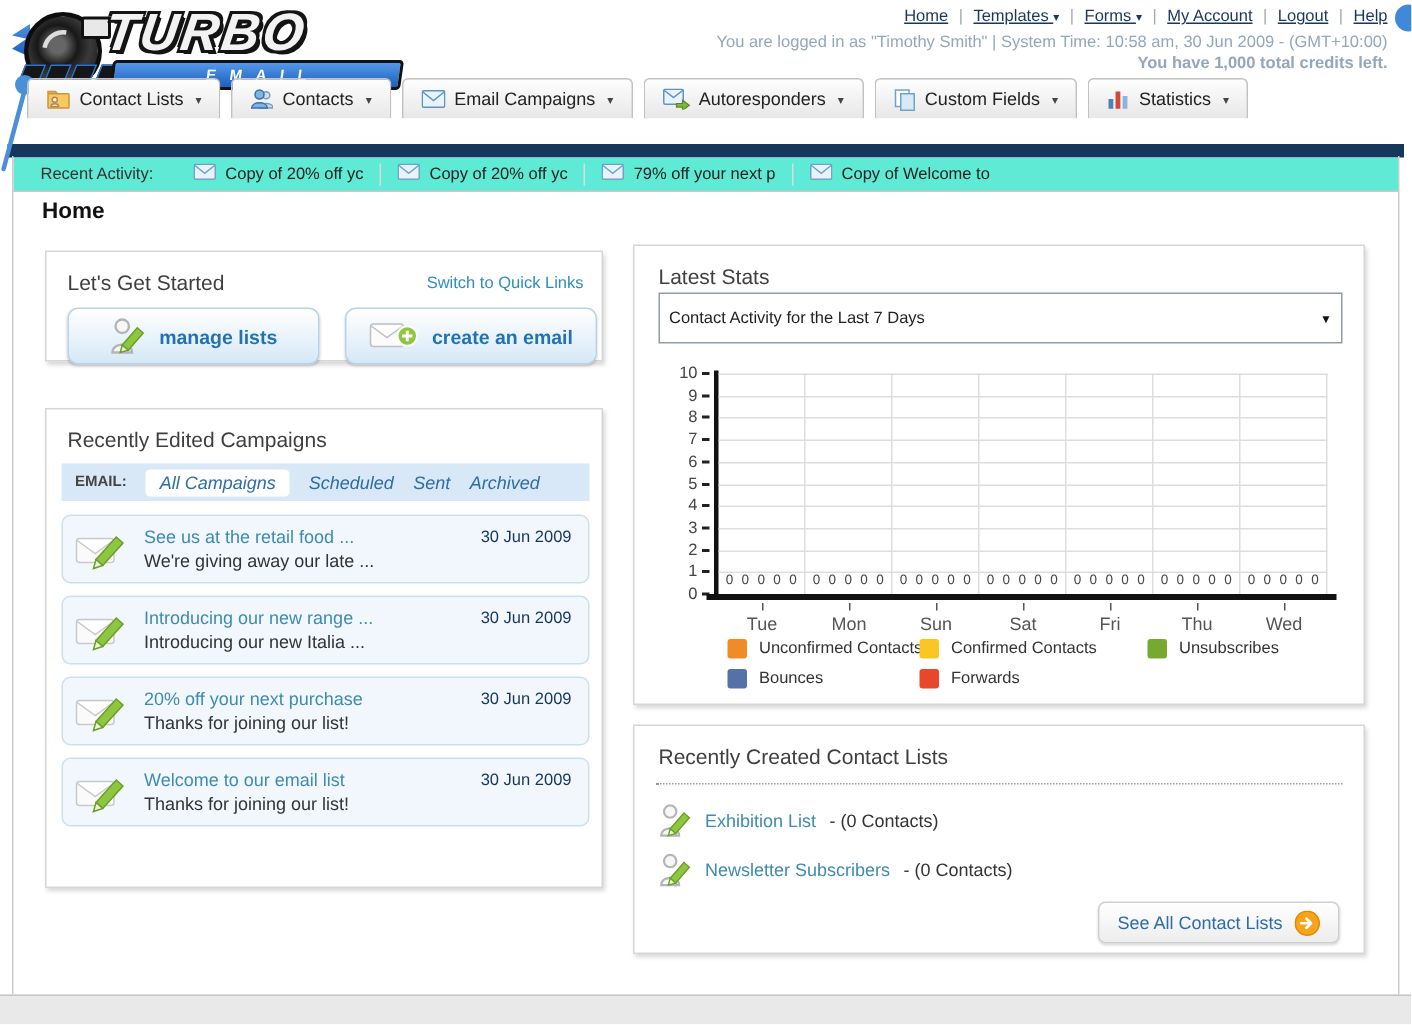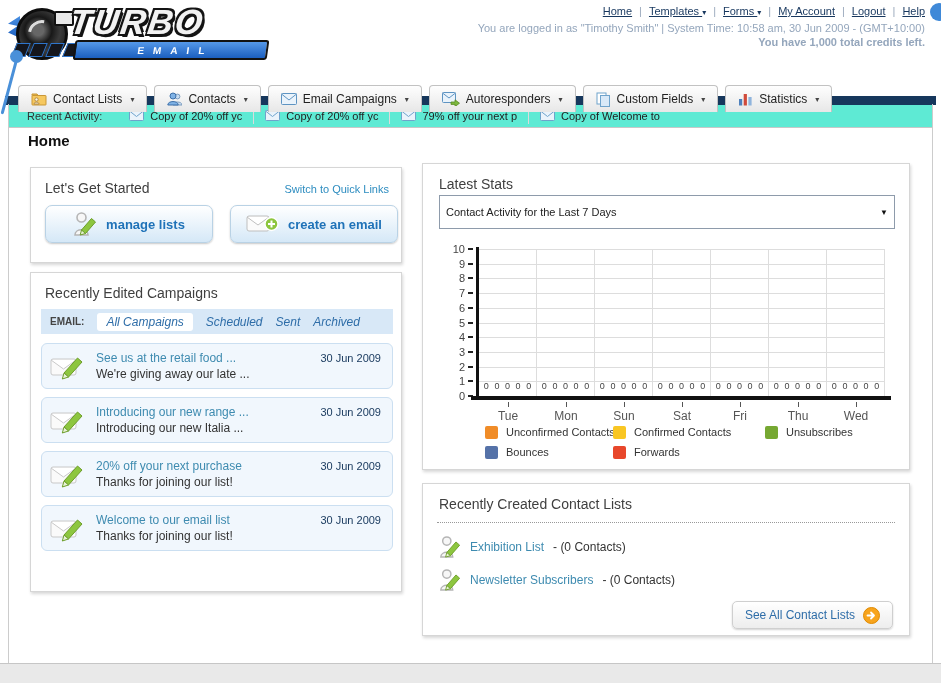--- a/index.html
+++ b/index.html
@@ -30,41 +30,41 @@
     border:2px solid #121212;border-radius:3px;transform:skewX(-8deg);display:flex;align-items:center;justify-content:center;}
   .email-bar span{color:#fff;font-size:10px;font-weight:bold;letter-spacing:9px;padding-left:9px;}
   .stripes{position:absolute;left:6px;top:41px;display:flex;gap:3px;transform:skewX(-22deg);}
   .stripes i{width:12px;height:12px;background:#15161c;border:1px solid #2E75CC;display:block;}
 
   
   .pin-dot{position:absolute;left:10px;top:50px;width:13px;height:13px;border-radius:50%;background:#4A90D9;z-index:2;}
   .pin-line{position:absolute;left:15px;top:60px;width:3px;height:56px;background:#4A90D9;border-radius:2px;transform:rotate(15deg);transform-origin:top center;z-index:2;}
 
   
-  .tabs{position:absolute;left:18px;top:85px;display:flex;gap:7px;z-index:3;text-align:center;}
+  .tabs{position:absolute;left:18px;top:52px;display:flex;gap:7px;z-index:3;text-align:center;}
   .tab{height:27px;display:flex;align-items:center;gap:6px;padding:0 12px;box-sizing:border-box;
     background:linear-gradient(#FEFEFE,#E7E7E7);border:1px solid #C2C2C2;border-bottom:none;
     border-radius:4px 4px 0 0;font-size:12px;color:#222;cursor:pointer;white-space:nowrap;}
   .tab .ticon{display:flex;align-items:center;}
   .tab .tarr{font-size:8px;color:#444;margin-left:2px;}
   .navbar{position:absolute;left:5px;top:96px;width:931px;height:9px;background:#16375C;}
 
   
   .actbar{position:absolute;left:9px;top:105px;width:923px;height:23px;background:#5eead4;border-bottom:1px solid #C8C8C8;
     display:flex;align-items:center;font-size:11px;color:#333;box-sizing:border-box;}
   .actlabel{margin:0 16px 0 18px;color:#333;}
   .act-item{display:flex;align-items:center;gap:6px;padding:0 11px;border-left:1px solid #DBDBDB;height:15px;white-space:nowrap;cursor:pointer;}
   .act-item:first-of-type{border-left:none;}
   .act-txt{color:#222;}
 
   .page-title{position:absolute;left:28px;top:132px;font-size:15px;font-weight:bold;color:#111;}
 
   
   .panel{position:absolute;background:#fff;border:1px solid #D6D6D6;box-shadow:1px 2px 3px rgba(0,0,0,.16);box-sizing:border-box;}
-  #panel-gs{left:30px;top:167px;width:372px;height:96px;}
+  #panel-gs{left:30px;top:167px;width:372px;height:74px;}
   #panel-camp{left:30px;top:272px;width:372px;height:320px;}
   #panel-stats{left:422px;top:163px;width:488px;height:307px;}
   #panel-lists{left:422px;top:483px;width:488px;height:153px;}
   .ptitle{position:absolute;left:14px;top:12px;font-size:14px;color:#3F3F3F;}
   #panel-stats .ptitle,#panel-lists .ptitle{left:16px;}
   .switch-link{position:absolute;right:12px;top:15px;font-size:11px;color:#2E8DC0;}
 
   
   .gs-buttons{position:absolute;left:14px;top:37px;display:flex;gap:17px;}
   .gs-btn{width:166px;height:36px;border:1px solid #B9D2E5;border-radius:7px;background:linear-gradient(#FFFFFF,#D5E8F7);

